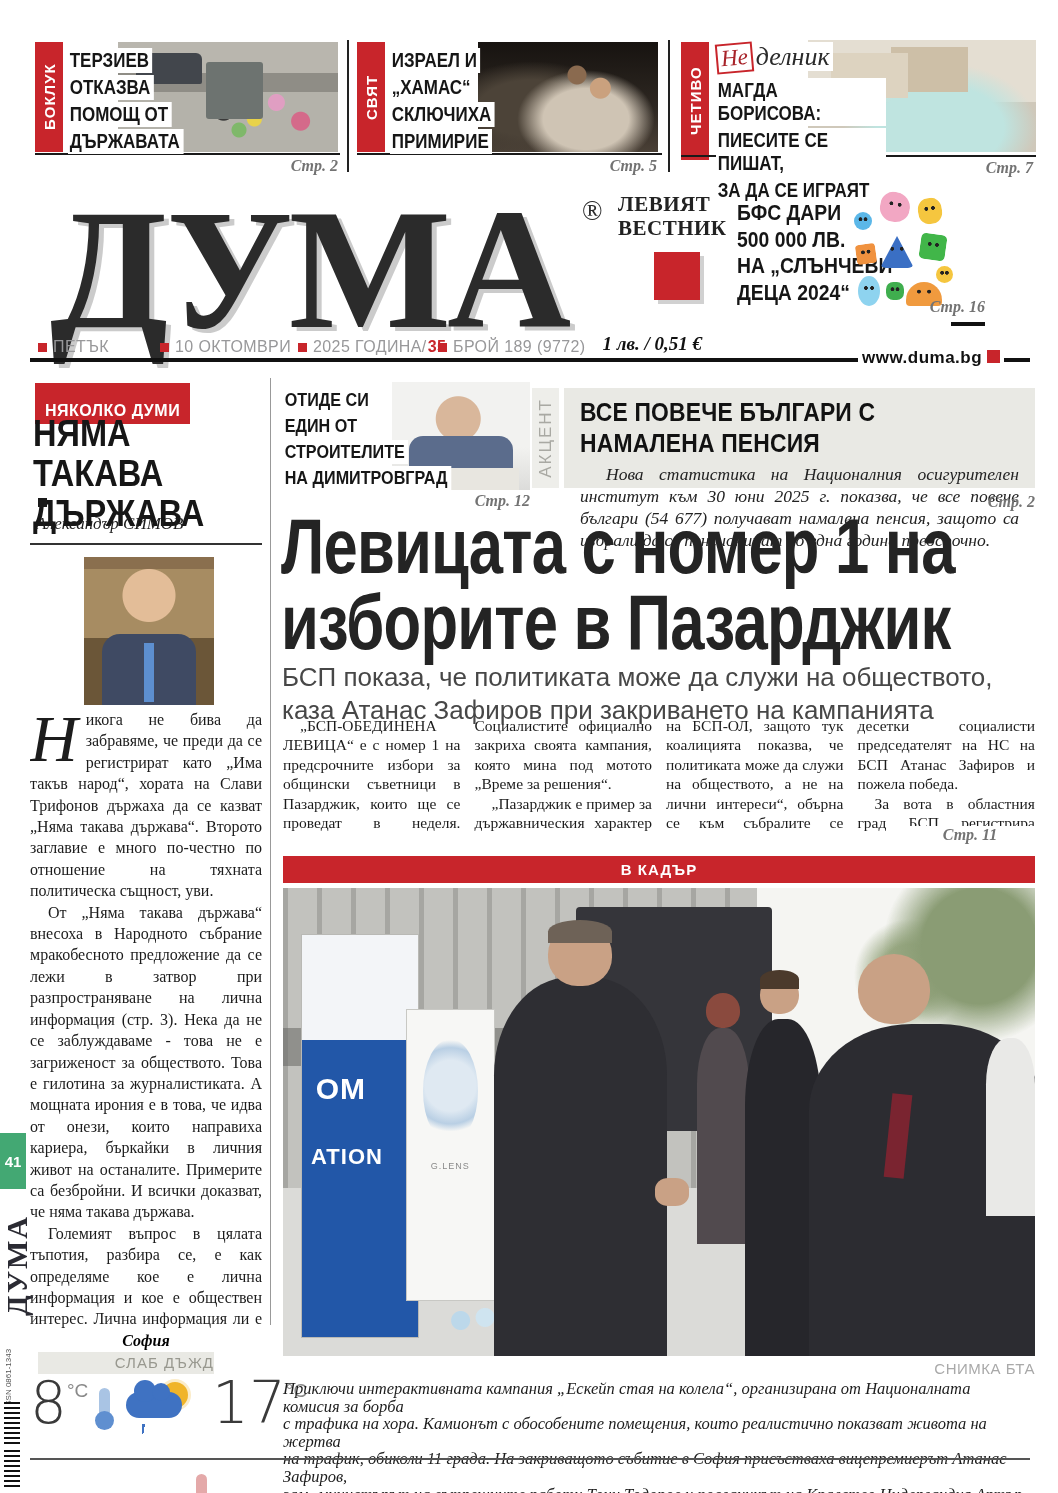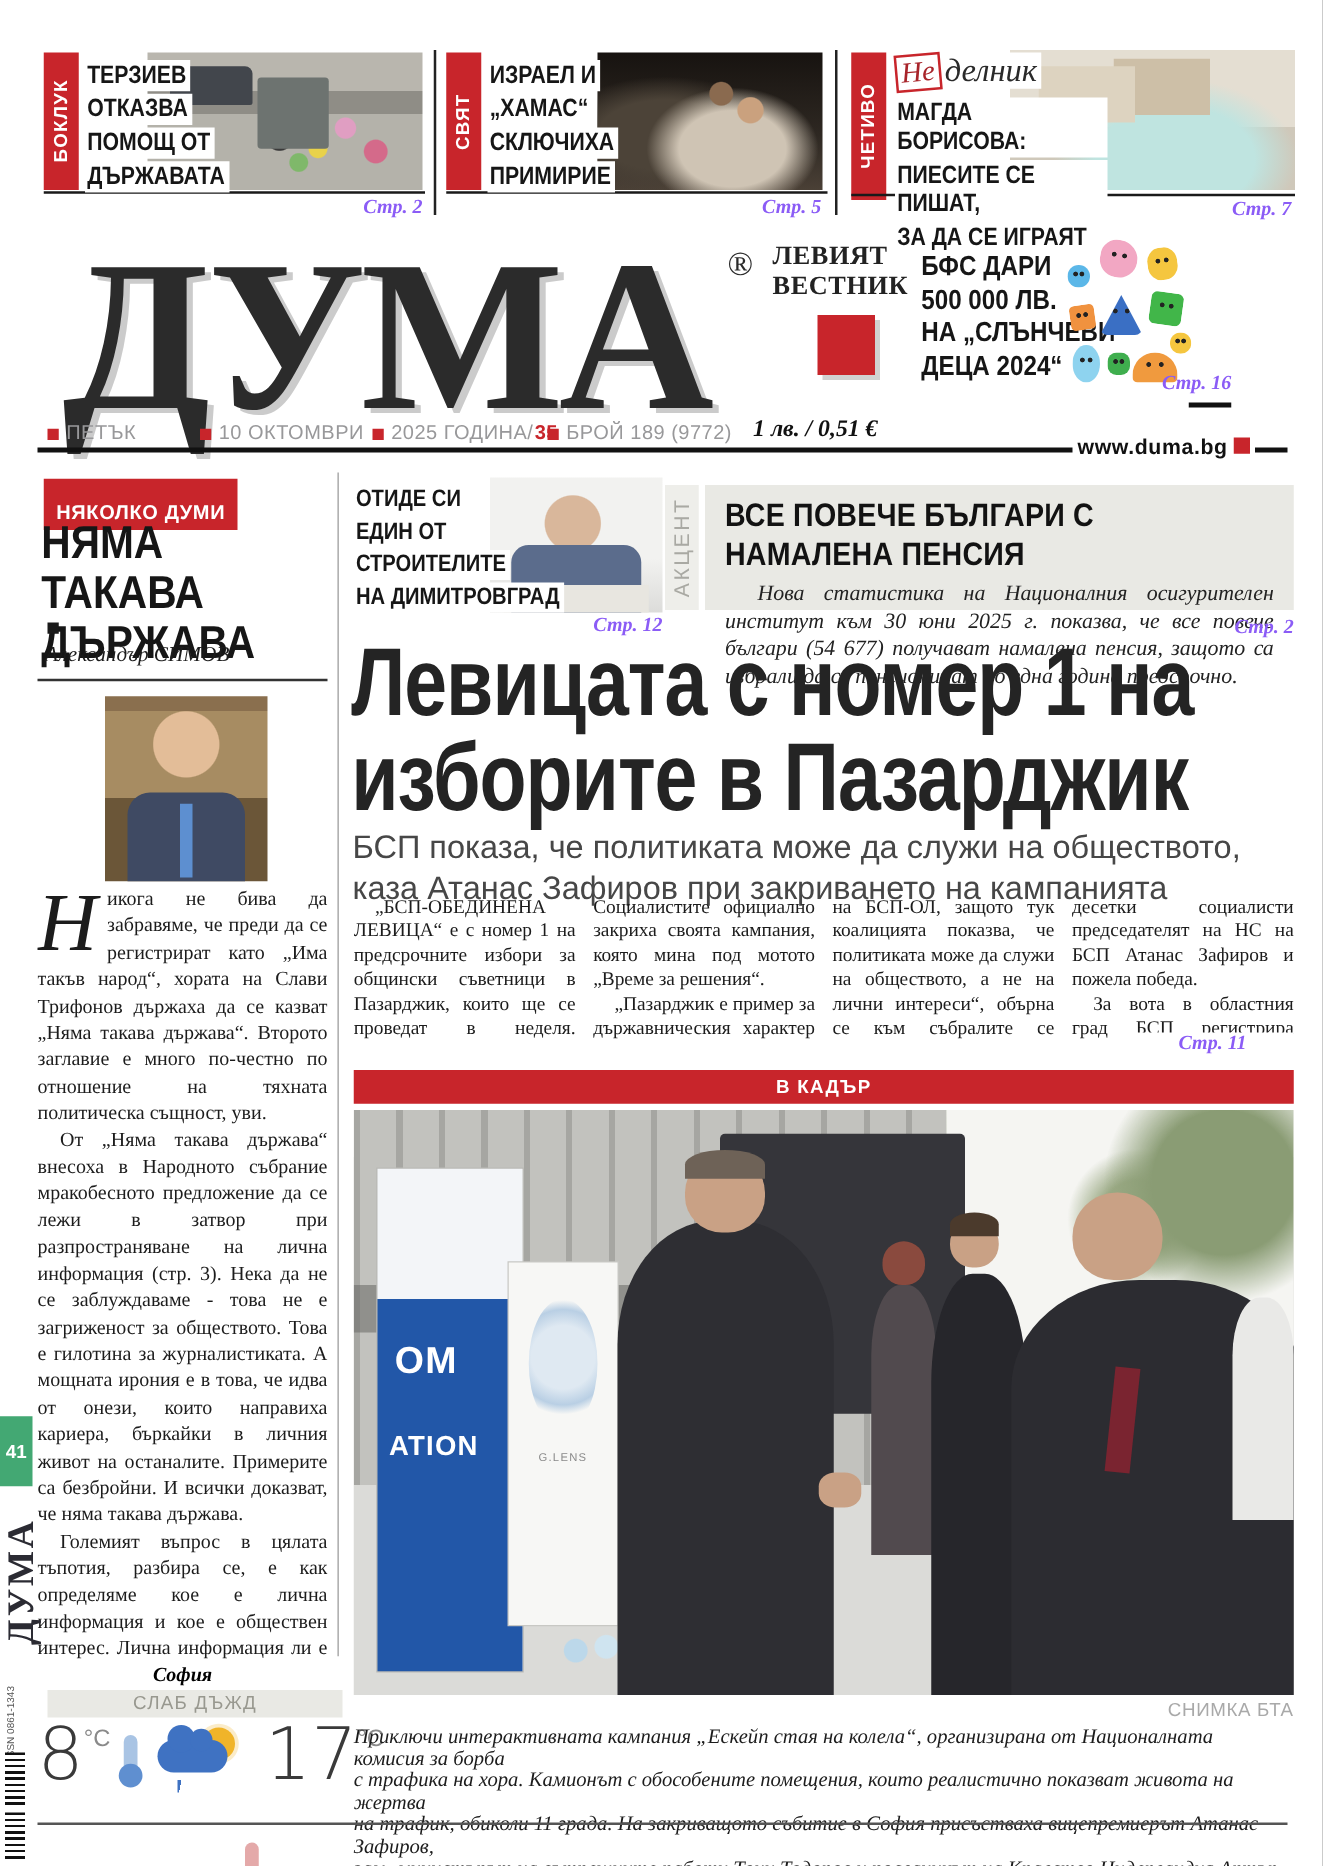--- a/index.html
+++ b/index.html
@@ -6,21 +6,21 @@
     --red:#c8252b;
     --ink:#1d1d1d;
     --gray-box:#e9e9e4;
   }
   *{margin:0;padding:0;box-sizing:border-box;}
   body{background:#777;font-family:"Liberation Sans",sans-serif;}
   .page{position:relative;width:1058px;height:1493px;background:#fff;margin:0 auto;overflow:hidden;}
   .abs{position:absolute;}
   .ml{white-space:pre-line;}
   .serif{font-family:"Liberation Serif","DejaVu Serif",serif;}
-  .pref{font-family:"Liberation Serif",serif;font-style:italic;font-weight:bold;font-size:16px;color:#8b5cf6;}
+  .pref{font-family:"Liberation Serif",serif;font-style:italic;font-weight:bold;font-size:16px;color:#737373;}
 
   
   .vtag{background:var(--red);color:#fff;font-weight:bold;font-size:15px;letter-spacing:1px;
         writing-mode:vertical-rl;transform:rotate(180deg);display:flex;align-items:center;justify-content:center;}
   .tease-line{width:305px;height:2px;background:#1a1a1a;}
   .thead{font-weight:bold;font-size:20px;line-height:23px;color:#161616;transform:scaleX(.85);transform-origin:0 0;z-index:3;}
   .thead span{display:table;background:#fff;padding:1px 4px 1px 2px;margin-bottom:2px;}
   .tphoto{background:#c5c2bd;z-index:1;}
 
   
@@ -235,21 +235,21 @@
   <div class="abs ph-portrait" style="left:84px;top:557px;width:130px;height:148px;"></div>
 
   <div class="abs op-text" style="left:30px;top:709px;width:232px;height:620px;overflow:hidden;">
     <p class="first"><span class="dropcap">Н</span><span>икога не бива да забравяме, че преди да се регистрират като „Има такъв народ“, хората на Слави Трифонов държаха да се казват „Няма такава държава“. Второто заглавие е много по-честно по отношение на тяхната политическа същност, уви.</span></p>
     <p>От „Няма такава държава“ внесоха в Народното събрание мракобесното предложение да се лежи в затвор при разпространяване на лична информация (стр. 3). Нека да не се заблуждаваме - това не е загриженост за обществото. Това е гилотина за журналистиката. А мощната ирония е в това, че идва от онези, които направиха кариера, бъркайки в личния живот на останалите. Примерите са безбройни. И всички доказват, че няма такава държава.</p>
     <p>Големият въпрос в цялата тъпотия, разбира се, е как определяме кое е лична информация и кое е обществен интерес. Лична информация ли е да се интересуваш дали висш политик е подарил къща на своята любовница в един град, който започва с Б и завършва на „арселона“? Защото от шуото на Слави навремето много се занимаваха с това. Сега се опитват да изключат светлините и на малкото останали свободни медии и неподчинени журналисти. При това го правят в толкова спешен порядък (извънредно заседание на Правна комисия, и то в почивката на НС), че човек почва да се пита какво ли предстои да излиза за тайния вътрешен живот на „Няма такава държава“...</p>
 
   </div>
 
   <div class="abs serif" style="left:30px;top:1332px;width:232px;text-align:center;font-style:italic;font-weight:bold;font-size:16px;">София</div>
-  <div class="abs condbar" style="left:38px;top:1352px;width:236px;height:22px;">СЛАБ ДЪЖД</div>
+  <div class="abs condbar" style="left:38px;top:1352px;width:176px;height:22px;text-align:right;">СЛАБ ДЪЖД</div>
   <div class="abs" style="left:30px;top:1374px;"><span class="bigtemp">8</span><span class="degc">°C</span></div>
   <div class="abs thermo blue" style="left:99px;top:1388px;"></div>
   <div class="abs cloudico" style="left:126px;top:1352px;width:64px;height:56px;">
     <div class="sun"></div>
     <div class="cl"></div>
     <div class="drops"></div>
   </div>
   <div class="abs thermo red" style="left:196px;top:1388px;"></div>
   <div class="abs" style="left:212px;top:1374px;"><span class="bigtemp">17</span><span class="degc">°C</span></div>
 

